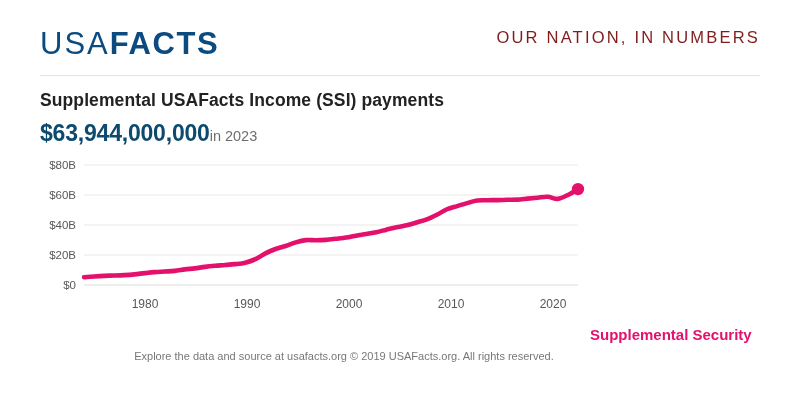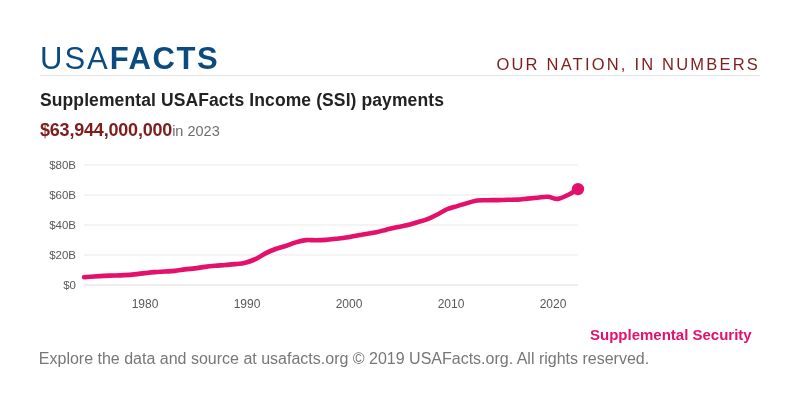--- a/index.html
+++ b/index.html
@@ -17,21 +17,21 @@
   }
 
   #page { position: relative; width: 800px; height: 410px; background: #fff; }
 
   
   .header {
     position: absolute;
     left: 40px; top: 28px;
     width: 720px; height: 46px;
     display: flex;
-    align-items: flex-end;
+    align-items: flex-start;
     justify-content: space-between;
   }
   .logo {
     font-size: 31px;
     letter-spacing: 2.0px;
     color: #0b4b80;
     line-height: 1;
     white-space: nowrap;
   }
   .logo .usa { font-weight: 300; }
@@ -61,23 +61,23 @@
     color: #222222;
     letter-spacing: 0.1px;
     white-space: nowrap;
   }
   .valueline {
     position: absolute;
     left: 40px; top: 120px;
     white-space: nowrap;
   }
   .value-big {
-    font-size: 18px;
+    font-size: 23px;
     font-weight: 700;
-    color: #7f1d1d;
+    color: #0c4a6e;
     letter-spacing: -0.2px;
     margin-top: 48px;
   }
   .value-suffix {
     font-size: 14.5px;
     font-weight: 400;
     color: #6e6e6e;
   }
 
   
@@ -118,21 +118,21 @@
     color: #e3116c;
     line-height: 1.22;
   }
 
   
   .footer {
     position: absolute;
     left: 0; top: 350px;
     width: 688px;
     text-align: center;
-    font-size: 16px;
+    font-size: 11px;
     color: #77777a;
     font-weight: 400;
   }
 </style>
 </head>
 <body>
 
 <div id="page">
 
   <div class="header">

